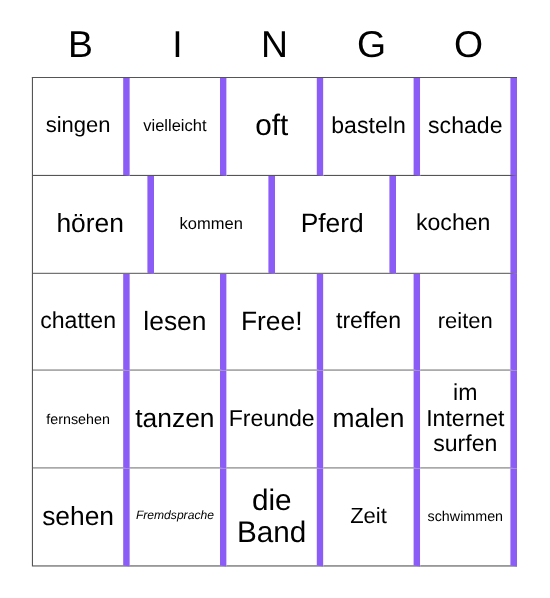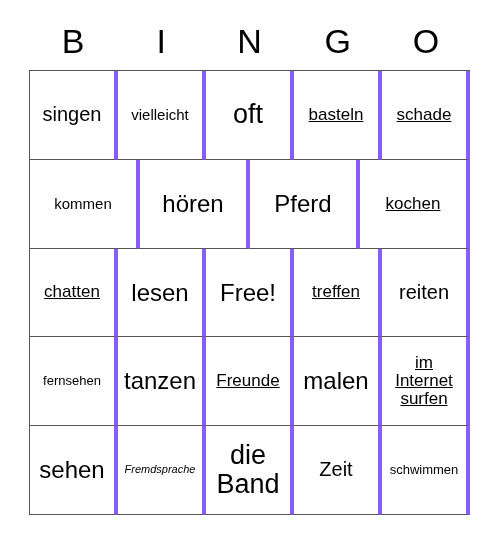--- a/index.html
+++ b/index.html
@@ -52,41 +52,41 @@
     box-sizing: border-box;
     display: flex;
     flex-direction: column;
   }
   .grid-row {
     flex: 1 1 0;
     display: flex;
   }
   .cell {
     flex: 1 1 0;
-    border-right: 4px solid #8b5cf6;
+    border-right: 6px solid #8b5cf6;
     border-bottom: 1px solid #555555;
     box-sizing: border-box;
     display: flex;
     align-items: center;
     justify-content: center;
     text-align: center;
     padding: 1px 2px;
     overflow: hidden;
     background: #ffffff;
   }
   .cell-text {
     display: block;
     line-height: 1.08;
     white-space: pre-line;
     color: #000000;
   }
   .fs-xs { font-size: 11px; font-style: italic; }
   .fs-s  { font-size: 13px; }
   .fs-m  { font-size: 15px; }
-  .fs-ml { font-size: 17px; text-decoration: underline; }
+  .fs-ml { font-size: 21px; }
   .fs-l  { font-size: 20px; }
   .fs-xl { font-size: 24px; }
   .fs-xxl{ font-size: 27px; }
   .fs-huge { font-size: 20px; }
 </style>
 </head>
 <body>
 
 <div id="bingo-card">
 
@@ -113,24 +113,24 @@
       <div class="cell">
           <span class="cell-text fs-ml">basteln</span>
         </div>
       <div class="cell">
           <span class="cell-text fs-ml">schade</span>
         </div>
     </div>
 
     <div class="grid-row">
       <div class="cell">
-          <span class="cell-text fs-m">kommen</span>
+          <span class="cell-text fs-xl">hören</span>
         </div>
       <div class="cell">
-          <span class="cell-text fs-xl">hören</span>
+          <span class="cell-text fs-m">kommen</span>
         </div>
       <div class="cell">
           <span class="cell-text fs-xl">Pferd</span>
         </div>
       <div class="cell">
           <span class="cell-text fs-ml">kochen</span>
         </div>
     </div>
 
     <div class="grid-row">

